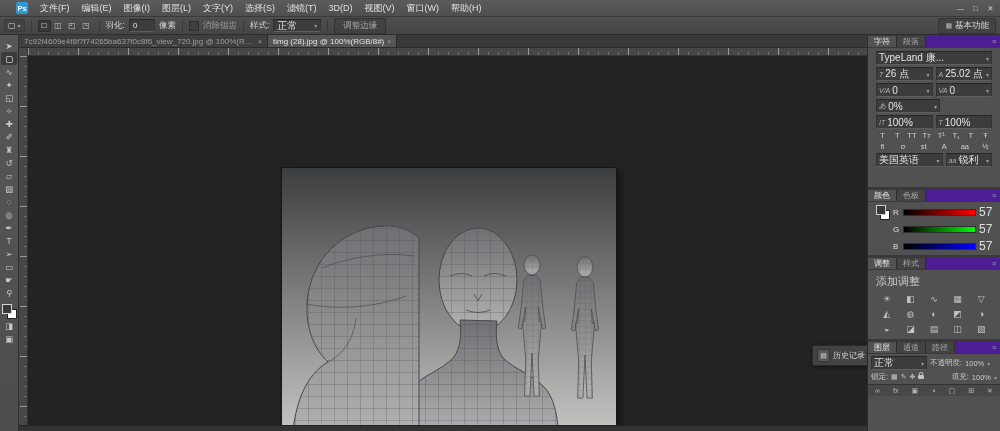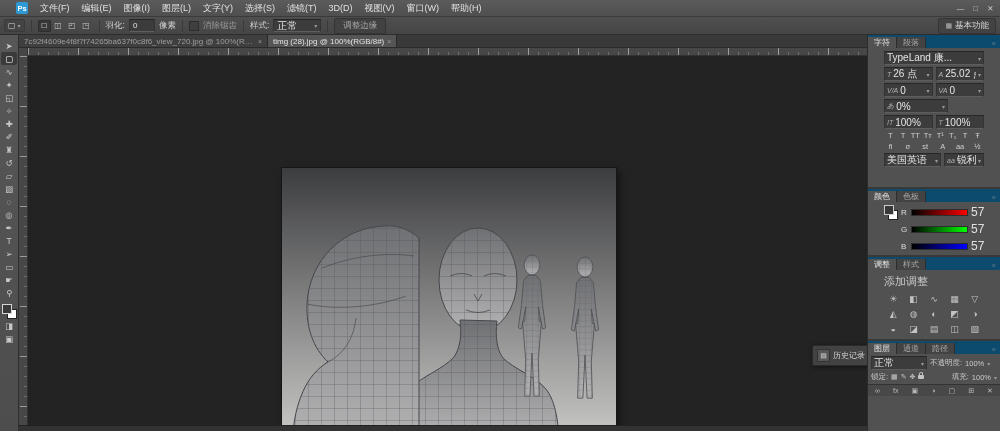--- a/index.html
+++ b/index.html
@@ -73,26 +73,26 @@
   .histicon{width:11px;height:11px;background:#565656;border:1px solid #333;font-size:7px;color:#ccc;
             display:flex;align-items:center;justify-content:center;}
   .histlabel{font-size:8px;color:#d0d0d0;white-space:nowrap;}
   .statusbar{height:7px;background:#333;border-top:1px solid #222;flex:none;}
 
   
   .rightcol{width:132px;flex:none;background:#4c4c4c;border-left:1px solid #2b2b2b;display:flex;flex-direction:column;overflow:hidden;}
   .panel{display:flex;flex-direction:column;border-bottom:2px solid #393939;overflow:hidden;flex:none;}
   .panel-char{height:152px;}  .panel-color{height:66px;}  .panel-adjust{height:82px;}
   .panel-layers{flex:1;border-bottom:none;}
-  .ptabs{height:13px;background:#0c4a6e;display:flex;align-items:flex-end;flex:none;font-family:Liberation Serif, serif;}
+  .ptabs{height:13px;background:#4c1d95;display:flex;align-items:center;flex:none;}
   .ptab{padding:0 6px;font-size:8px;color:#a8a8a8;display:flex;align-items:center;background:#434343;
         border-right:1px solid #2d2d2d;white-space:nowrap;}
   .ptab.active{background:#525252;color:#e5e5e5;}
   .pmenu{margin-left:auto;font-size:7px;color:#9a9a9a;padding:0 4px;display:flex;align-items:center;}
-  .pbody{flex:1;background:#515151;padding:3px 16px;min-height:0;overflow:hidden;}
+  .pbody{flex:1;background:#515151;padding:3px 8px;min-height:0;overflow:hidden;}
 
   .frow{display:flex;gap:3px;margin-bottom:2px;}
   .fld{display:flex;align-items:center;background:#3c3c3c;border:1px solid #333;border-top-color:#272727;
        border-bottom-color:#5e5e5e;height:12px;flex:1;min-width:0;padding:0 2px;gap:2px;}
   .ficon{font-size:7px;color:#b0b0b0;font-style:italic;flex:none;}
   .fval{font-size:10px;color:#e4e4e4;flex:1;white-space:nowrap;overflow:hidden;}
   .ddg{font-size:6px;color:#999;flex:none;}
   .fmtrow{display:flex;justify-content:space-between;margin-bottom:2px;padding:0 1px;}
   .fmtbtn{font-size:7.5px;color:#cfcfcf;min-width:11px;text-align:center;}
   .charswatch{width:14px;height:9px;background:#000;border:1px solid #8a8a8a;flex:none;}

